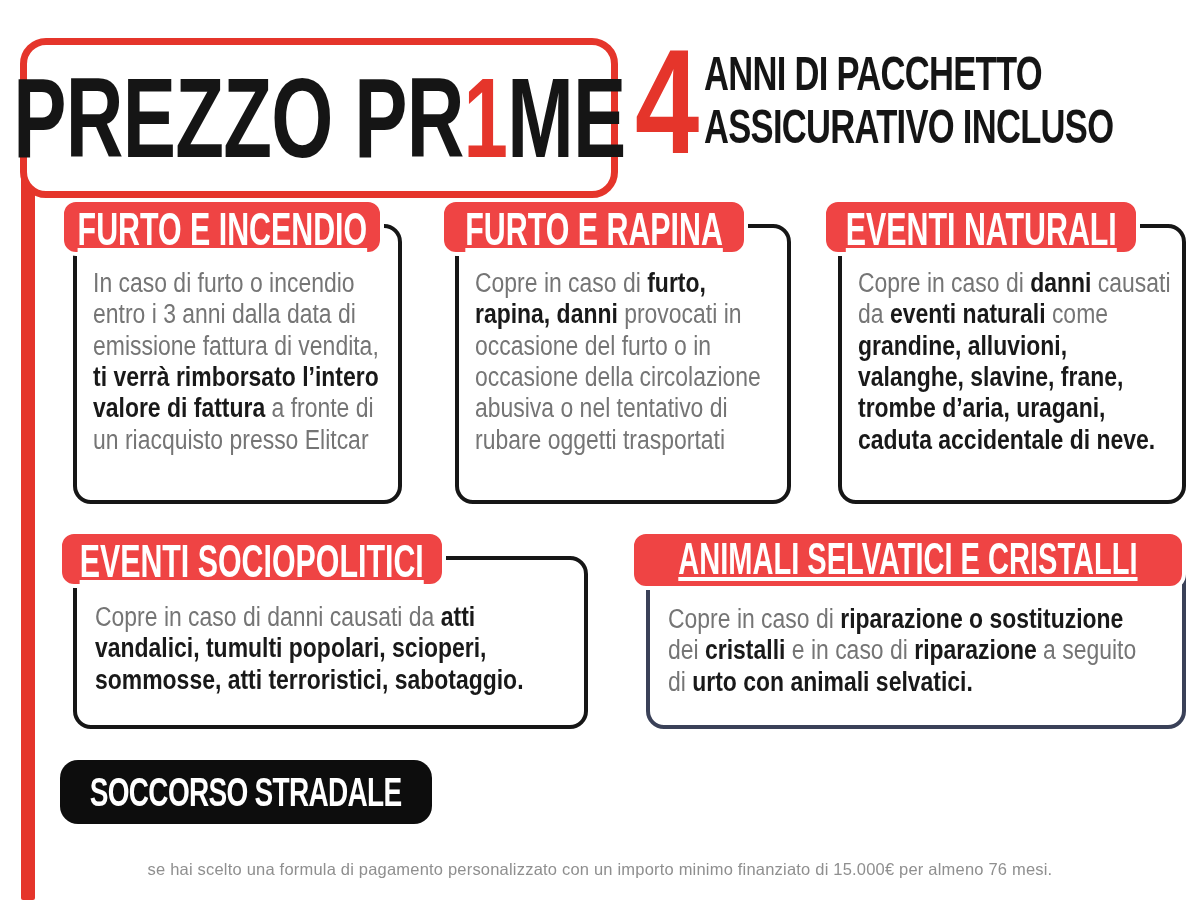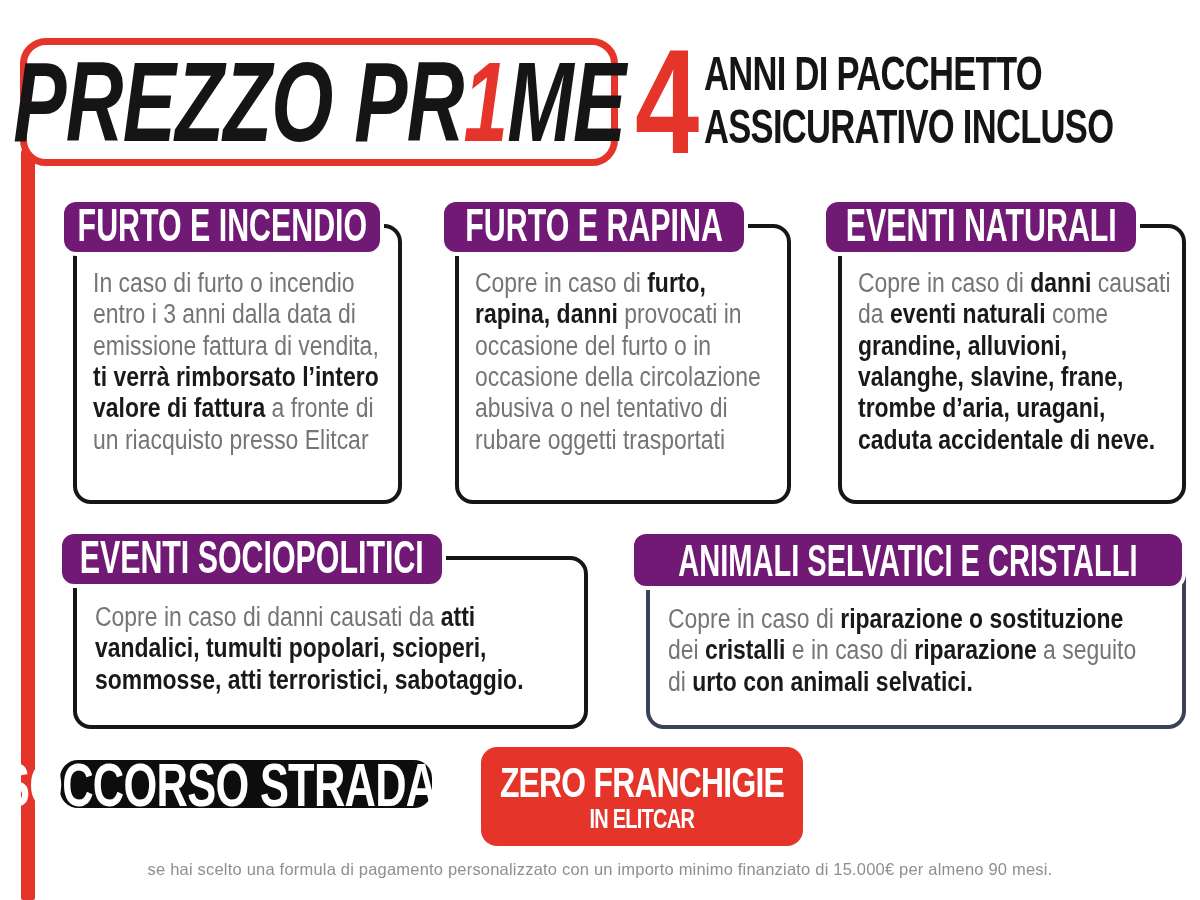--- a/index.html
+++ b/index.html
@@ -7,38 +7,38 @@
   body { font-family:"Liberation Sans","DejaVu Sans",sans-serif; }
   .page { position:relative; width:1200px; height:900px; background:#fff; overflow:hidden; }
 
   
   .cond { display:inline-block; white-space:nowrap; transform:scaleX(0.70); letter-spacing:-1px; }
 
   
   .red-line { position:absolute; left:21px; top:150px; width:14px; height:750px; background:#e5352b; border-radius:2px; }
 
   
-  .logo-box { position:absolute; left:20px; top:38px; width:598px; height:128px;
+  .logo-box { position:absolute; left:20px; top:38px; width:598px; height:160px;
               border:7px solid #e5352b; border-radius:26px; background:#fff;
-              display:flex; align-items:center; justify-content:center;font-style:italic; }
+              display:flex; align-items:center; justify-content:center; }
   .logo-text { font-weight:700; font-size:114px; color:#151515; line-height:1; }
   .logo-text .accent { color:#e5352b; }
 
   .years-num { position:absolute; left:622px; top:36px; width:90px; height:132px;
                display:flex; align-items:center; justify-content:center;
                font-weight:700; font-size:148px; color:#e5352b; line-height:1; }
   .years-num .cond { transform:scaleX(0.78); }
   .header-subtitle { position:absolute; left:704px; top:48px; color:#151515; font-weight:700;
                      font-size:48px; line-height:1.10; }
   .header-subtitle .cond { transform-origin:left center; transform:scaleX(0.72); display:block; }
 
   
   .card { position:absolute; }
-  .banner { position:absolute; z-index:2; background:#701a75; border:4px solid #ffffff; border-radius:16px;
-            display:flex; align-items:flex-end; justify-content:center; color:#ffffff; font-weight:700; }
+  .banner { position:absolute; z-index:2; background:#ef4444; border:4px solid #ffffff; border-radius:16px;
+            display:flex; align-items:flex-start; justify-content:center; color:#ffffff; font-weight:700;text-decoration:underline; }
   .banner .cond { transform:scaleX(0.66); letter-spacing:0; }
   .cardbody { position:absolute; z-index:1; background:#fff; border:4px solid #161616; border-radius:18px; }
   .cardbody .inner { transform:scaleX(0.85); transform-origin:0 0; width:117.5%; 
                      color:#757575; font-size:27px; line-height:1.16; }
   .cardbody .inner b { color:#191919; font-weight:700; }
 
   
   #card1 .banner { left:60px;  top:198px; width:324px; height:58px; font-size:46px; }
   #card1 .cardbody { left:73px; top:224px; width:329px; height:280px; padding:40px 12px 10px 16px; }
   #card2 .banner { left:440px; top:198px; width:308px; height:58px; font-size:46px; }
@@ -49,21 +49,21 @@
   
   #card4 .banner { left:58px;  top:530px; width:388px; height:58px; font-size:46px; }
   #card4 .cardbody { left:73px; top:556px; width:515px; height:173px; padding:42px 12px 8px 18px; }
   #card5 .banner { left:630px; top:530px; width:556px; height:60px; font-size:44px; }
   #card5 .cardbody { left:646px; top:558px; width:540px; height:171px; padding:42px 28px 8px 18px; border-color:#3a4158; }
 
   
   .badge { position:absolute; display:flex; align-items:center; justify-content:center;
            background:#0d0d0d; color:#fff; font-weight:700; border-radius:18px; }
   .badge .cond { transform:scaleX(0.70); }
-  #badge-soccorso { left:60px;  top:760px; width:372px; height:48px; font-size:62px; }
+  #badge-soccorso { left:60px;  top:760px; width:372px; height:64px; font-size:40px; }
   #badge-auto     { left:852px; top:760px; width:336px; height:64px; font-size:46px; }
   #badge-zero { left:481px; top:747px; width:322px; height:99px; background:#e5352b;
                 flex-direction:column; justify-content:center; gap:0; border-radius:16px; }
   #badge-zero .l1 { font-size:43px; line-height:1.05; }
   #badge-zero .l2 { font-size:27px; line-height:1.05; }
   #badge-zero .cond { transform:scaleX(0.74); }
 
   
   .footer { position:absolute; left:0; top:860px; width:1200px; text-align:center;
             color:#8f8f8f; font-size:16.5px; letter-spacing:0.2px; }
@@ -130,21 +130,17 @@
     </div>
     <div class="cardbody">
       <div class="inner"><span>Copre in caso di </span><b>riparazione o sostituzione</b><span> dei </span><b>cristalli</b><span> e in caso di </span><b>riparazione</b><span> a seguito di </span><b>urto con animali selvatici.</b></div>
     </div>
   </section>
 
   <div class="badge" id="badge-soccorso">
     <span class="cond">SOCCORSO STRADALE</span>
   </div>
 
-  <div class="badge" id="badge-zero">
-    <span class="l1 cond">ZERO FRANCHIGIE</span>
-    <span class="l2 cond">IN ELITCAR</span>
-  </div>
 
 
-  <p class="footer">se hai scelto una formula di pagamento personalizzato con un importo minimo finanziato di 15.000€ per almeno 90 mesi.</p>
+  <p class="footer">se hai scelto una formula di pagamento personalizzato con un importo minimo finanziato di 15.000€ per almeno 76 mesi.</p>
 
 </div>
 
 </body></html>

